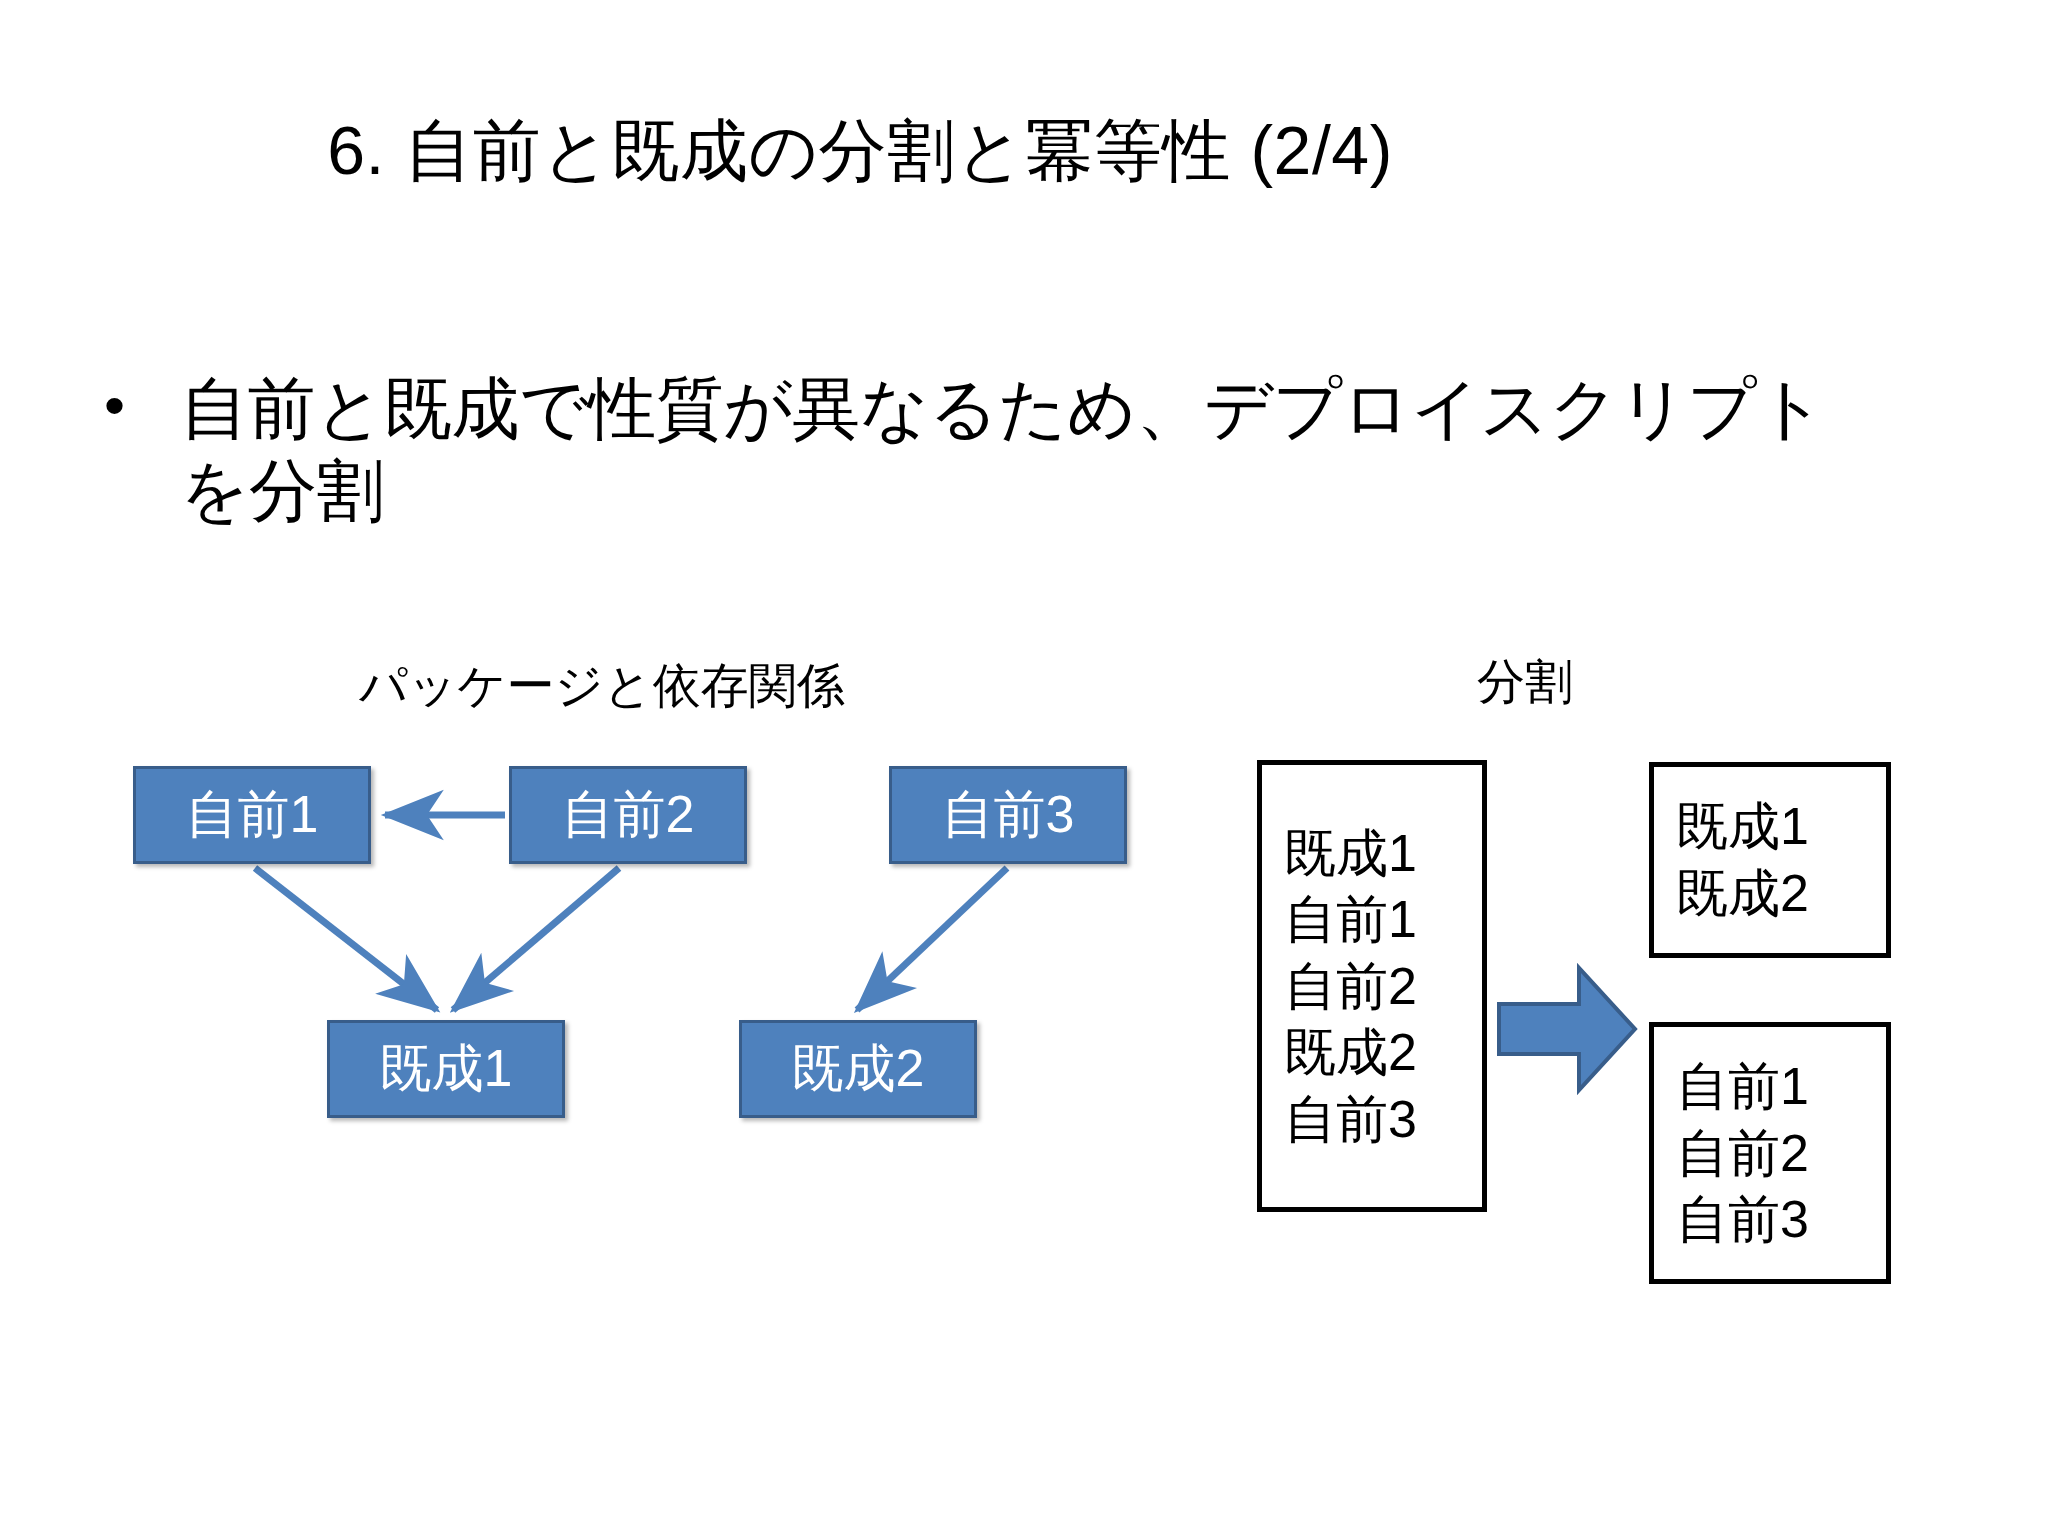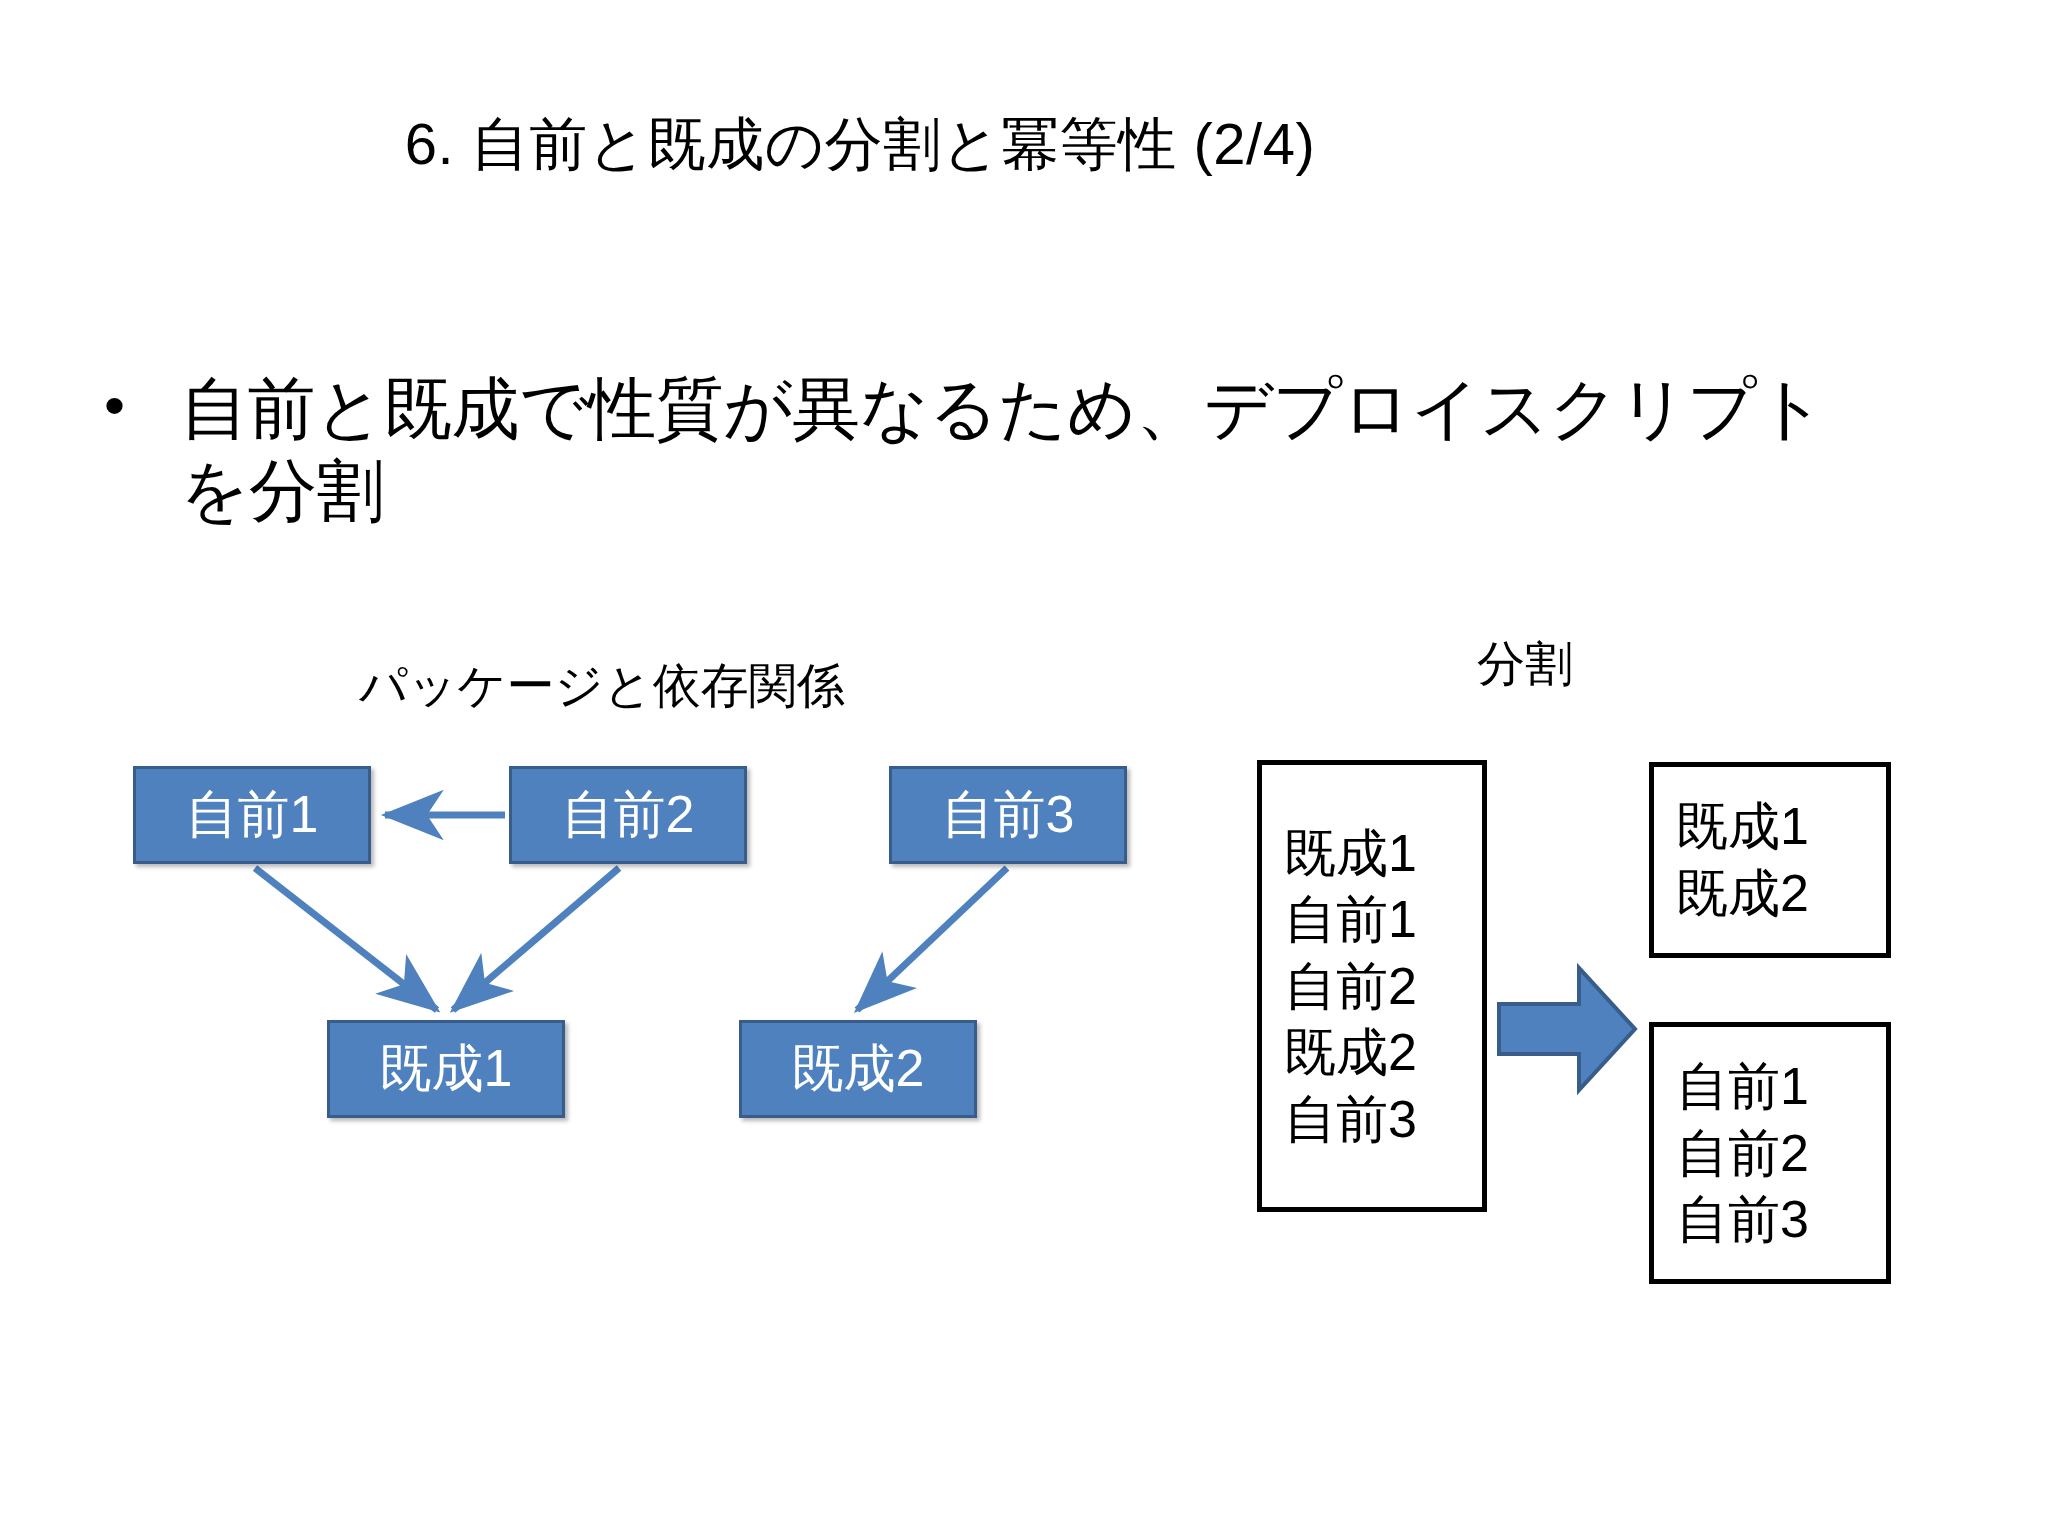--- a/index.html
+++ b/index.html
@@ -16,21 +16,21 @@
     position: relative;
   }
 
   
   #slide-title {
     position: absolute;
     left: 0;
     top: 112px;
     width: 1720px;
     text-align: center;
-    font-size: 58px;
+    font-size: 68px;
     line-height: 1.12;
     font-weight: 400;
     letter-spacing: 0.5px;
     white-space: nowrap;
   }
 
   
   #bullet-list {
     position: absolute;
     left: 104px;
@@ -66,21 +66,21 @@
     margin-left: 17px;
   }
 
   .section-caption {
     position: absolute;
     font-size: 48px;
     line-height: 1;
     white-space: nowrap;
   }
   #caption-dependency { left: 342px; top: 22px; }
-  #caption-split      { left: 1460px; top: 0; text-align: center; }
+  #caption-split      { left: 1460px; top: 18px; text-align: center; }
 
   
   .node-box {
     position: absolute;
     background: #4E81BD;
     border: 3px solid #385D8A;
     box-sizing: border-box;
     color: #ffffff;
     font-size: 52px;
     display: flex;

